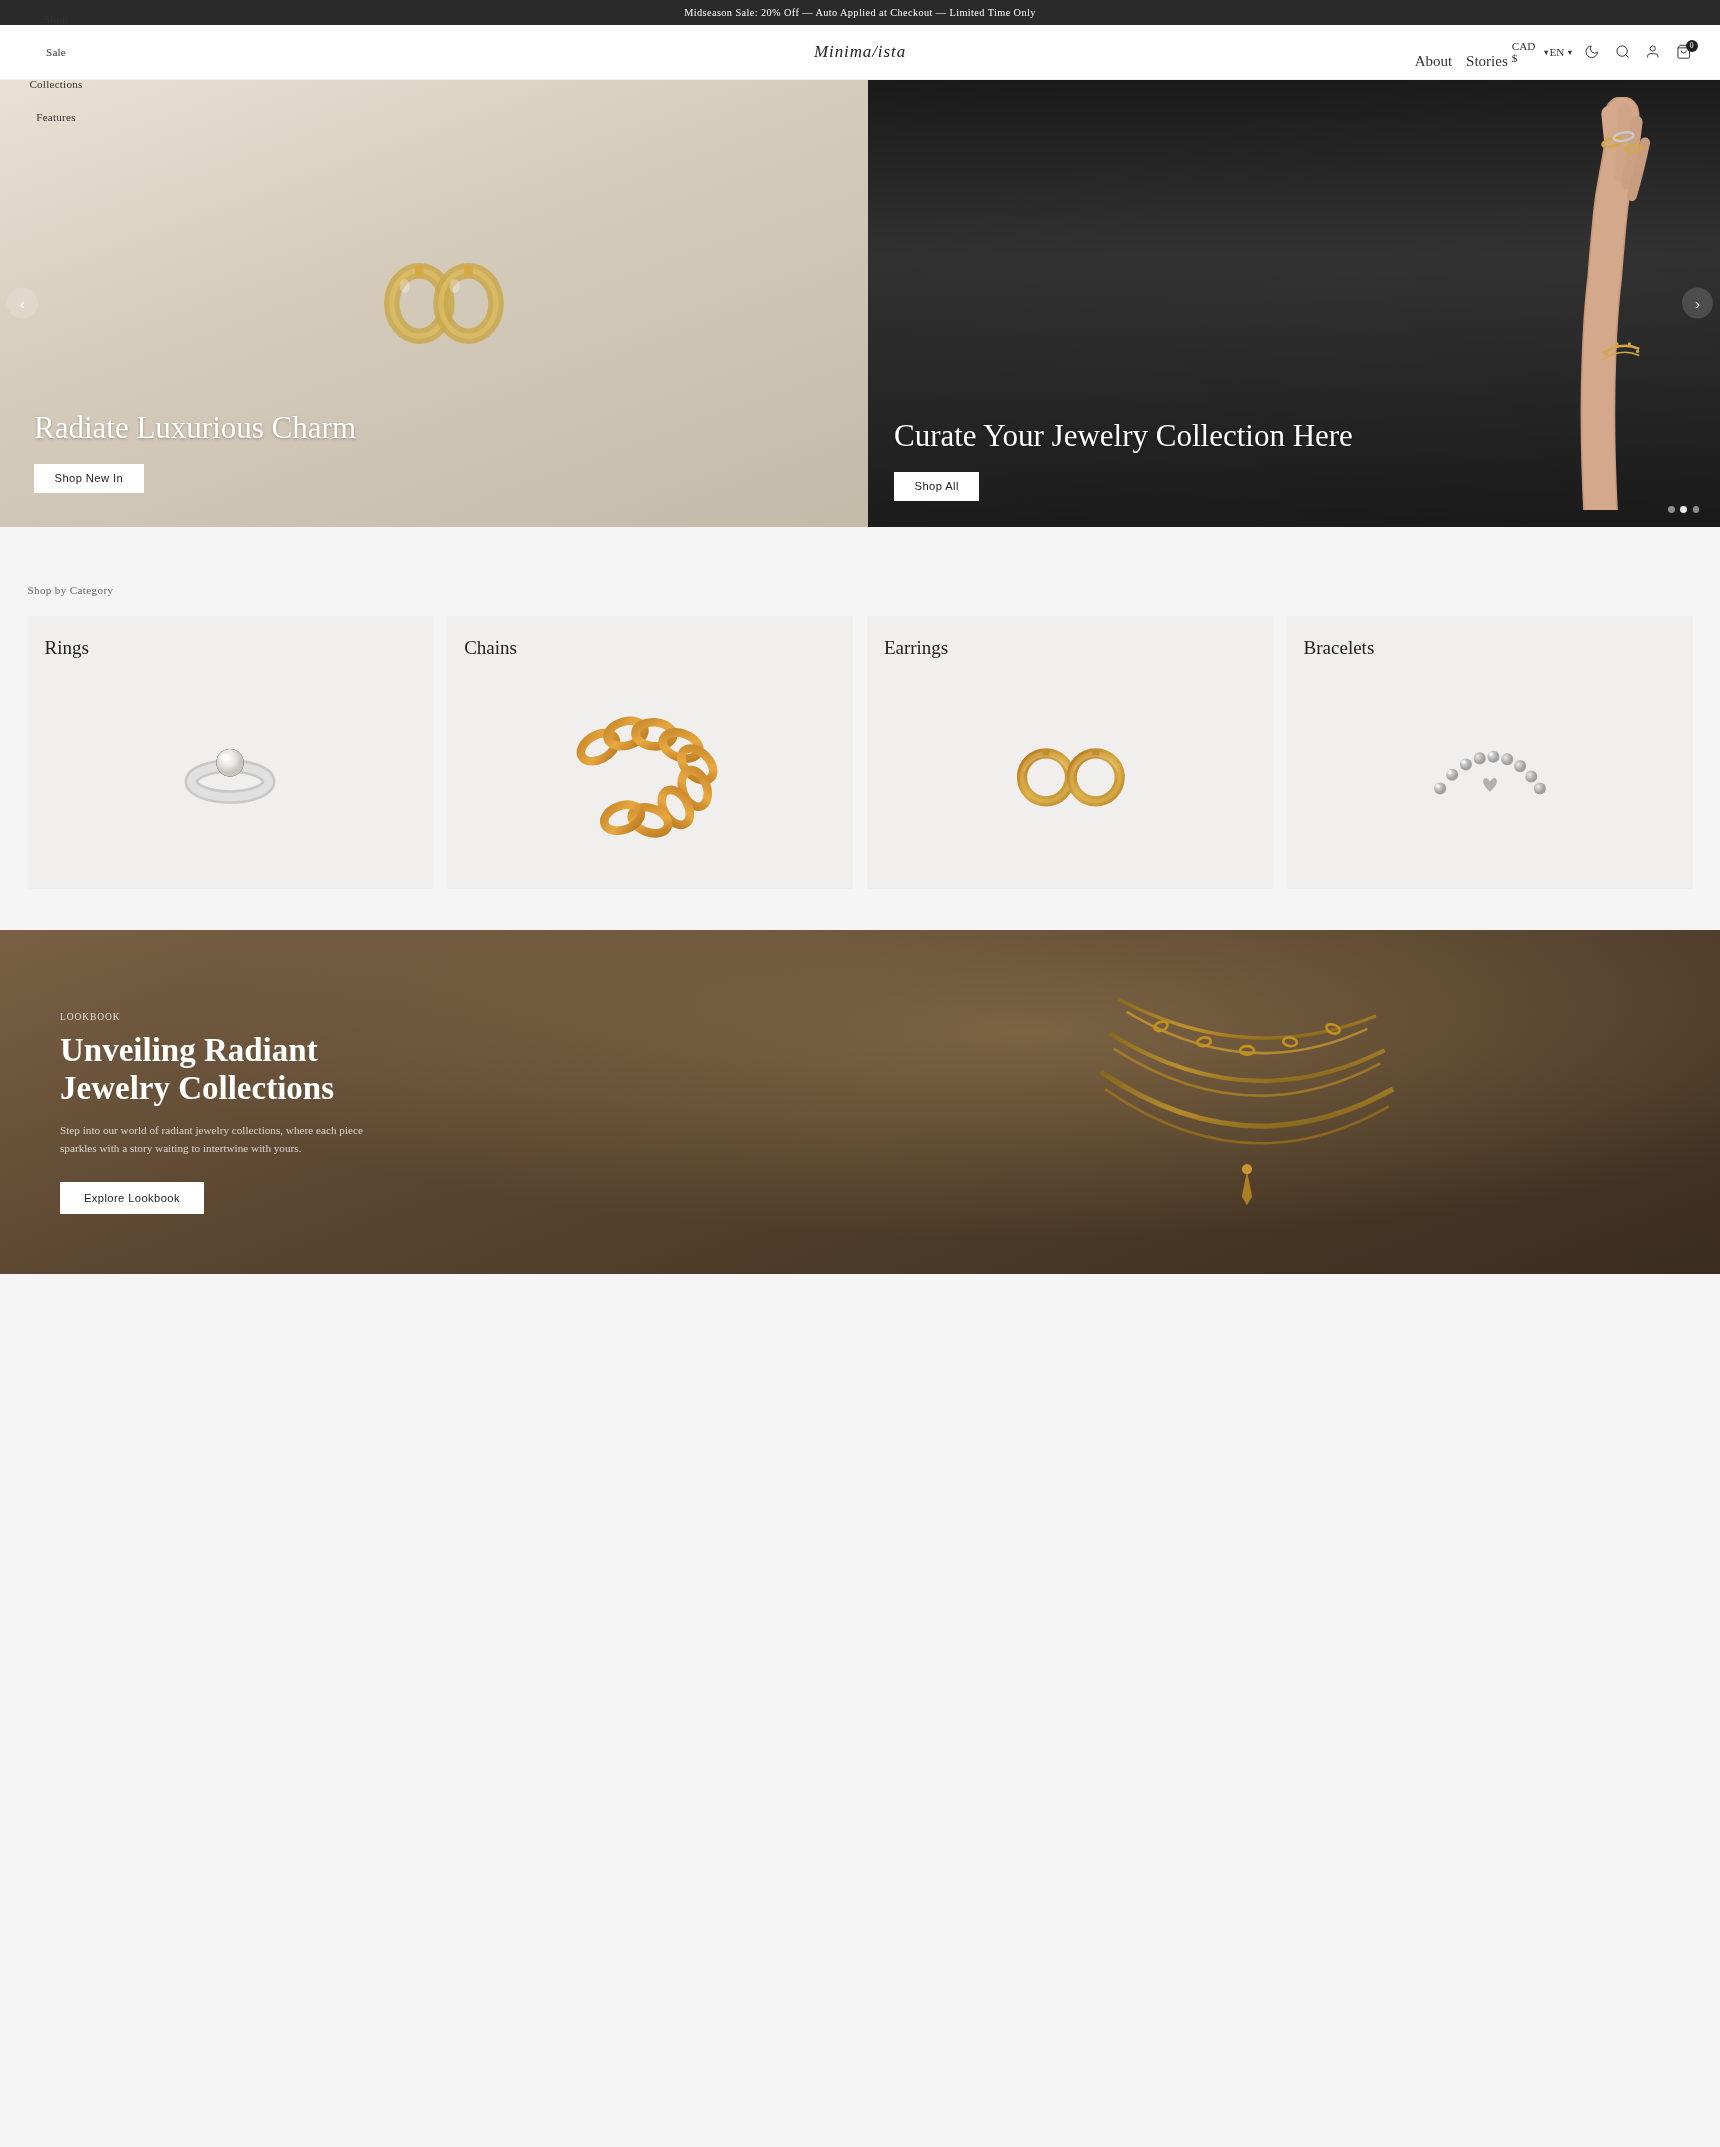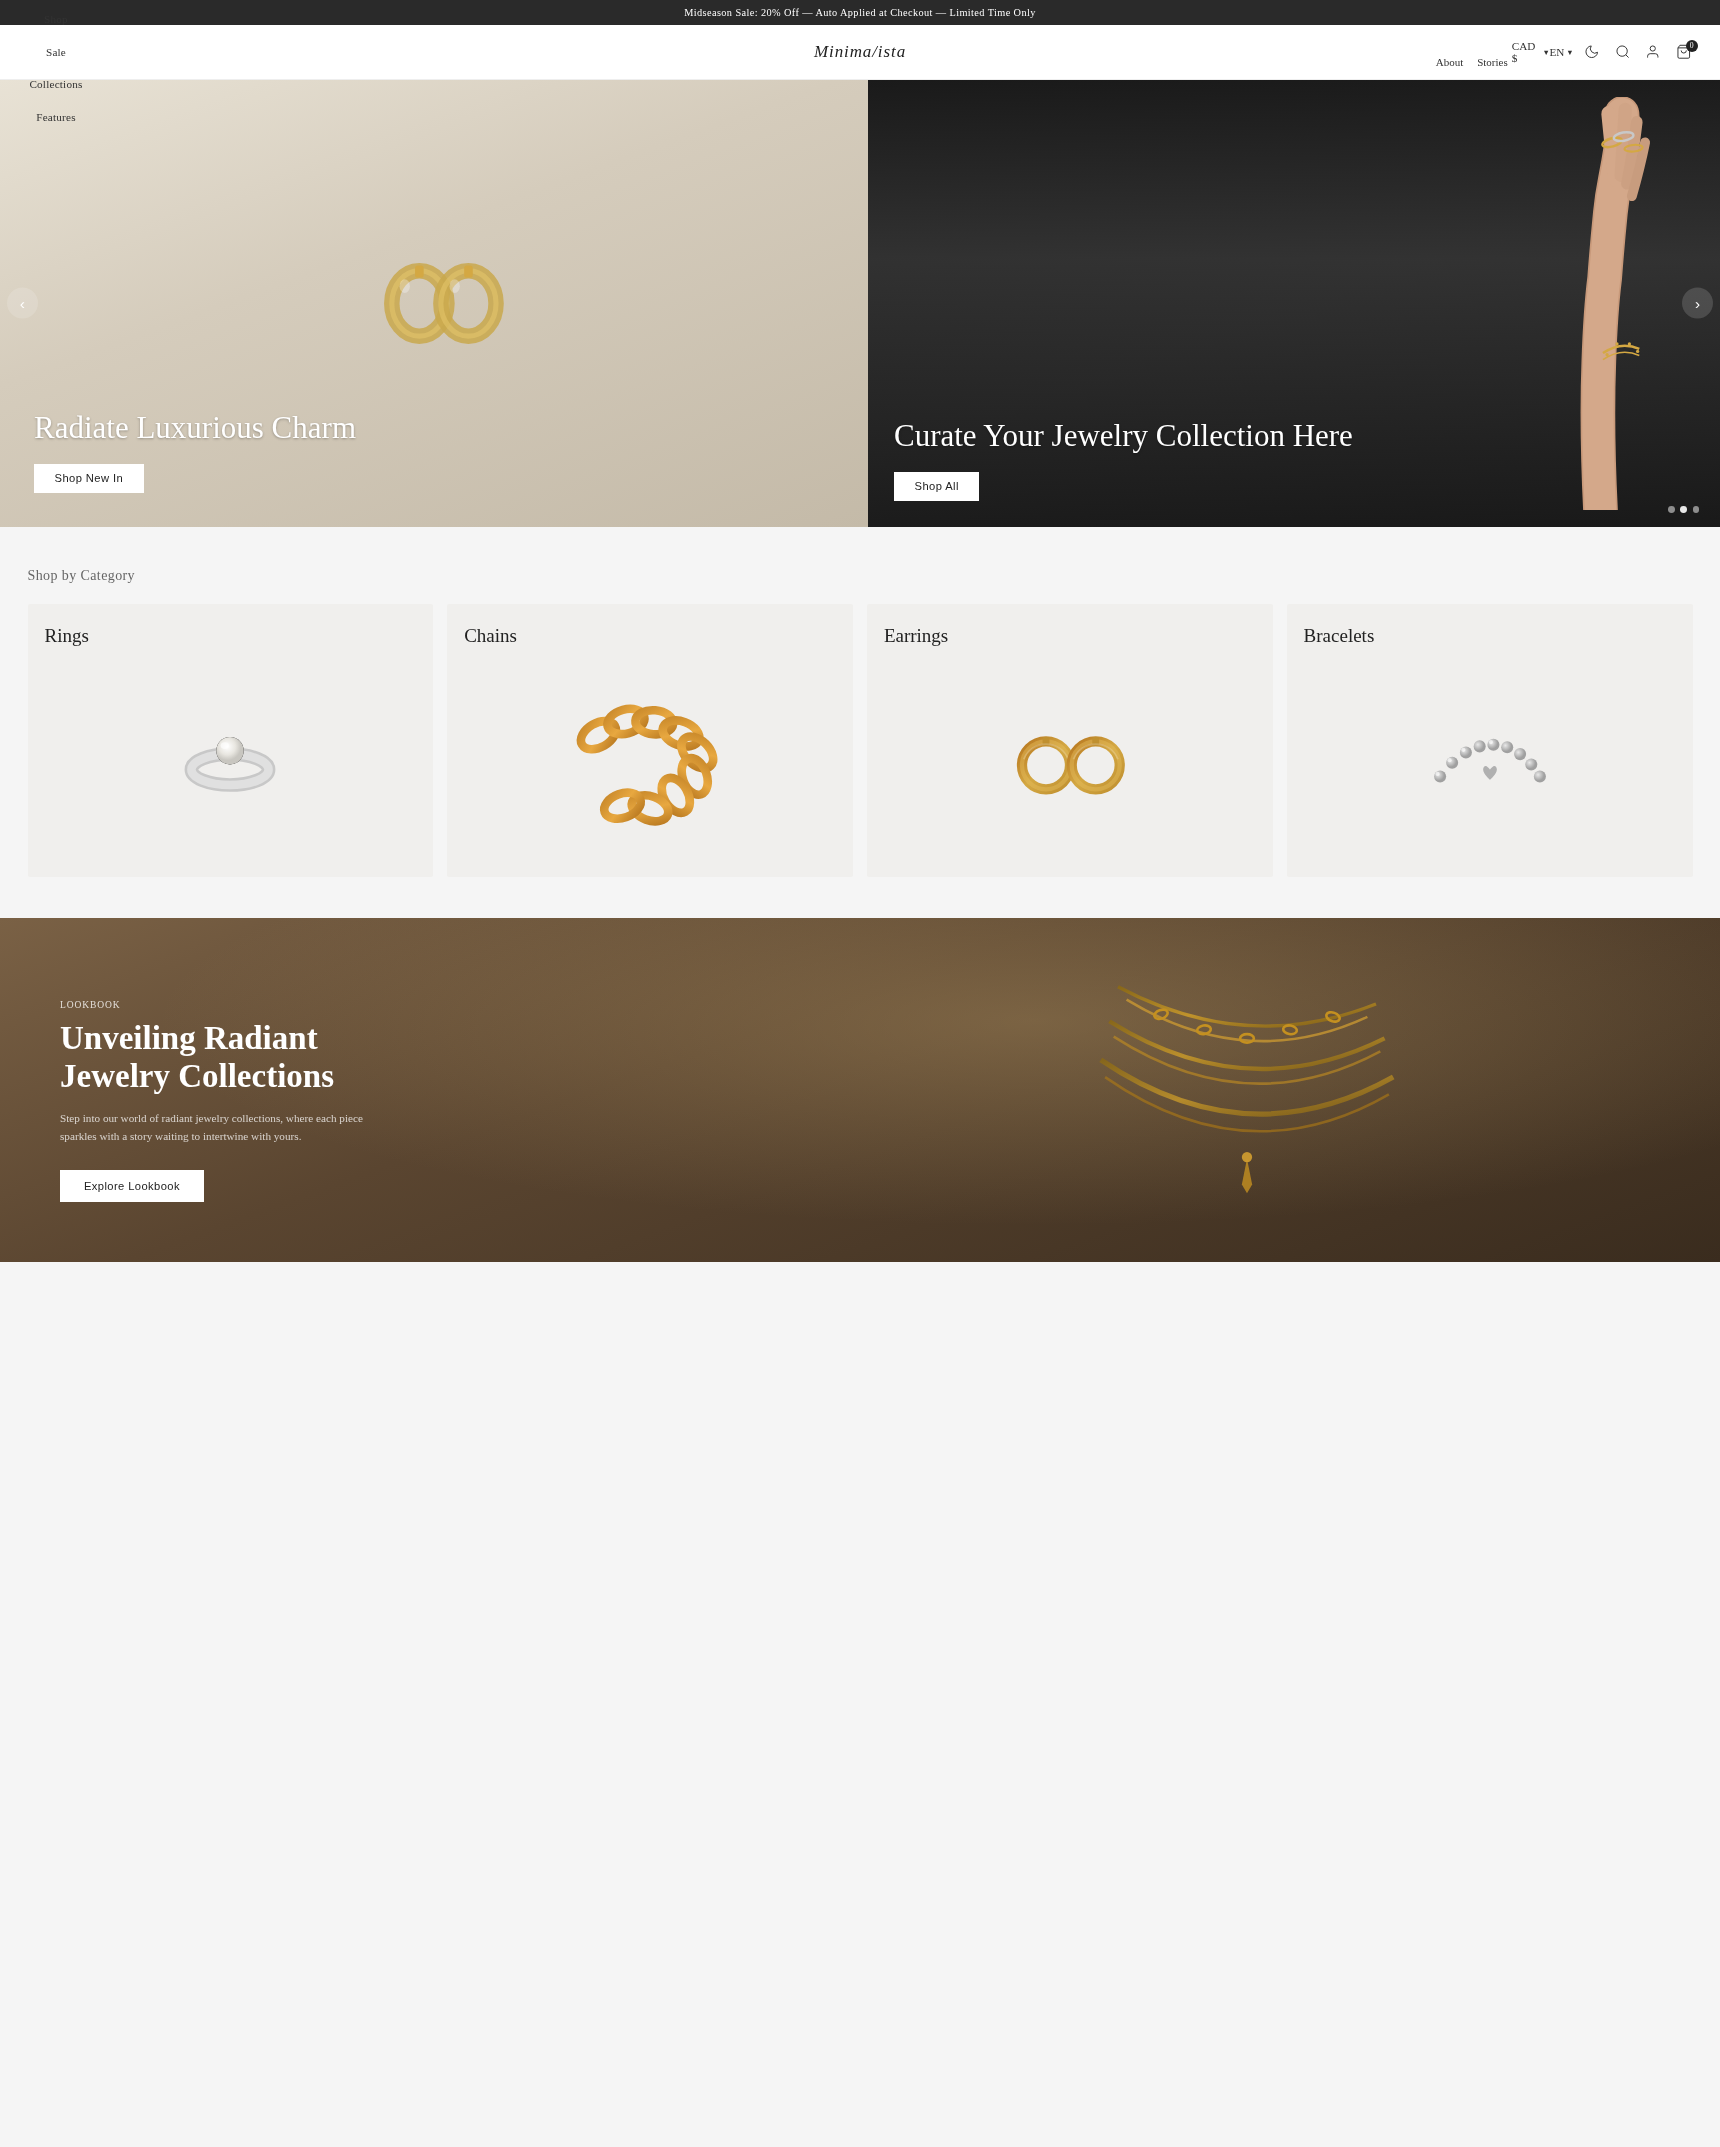--- a/index.html
+++ b/index.html
@@ -47,21 +47,21 @@
       font-style: italic;
       letter-spacing: 0.9px;
       color: #222;
     }
     .nav-right {
       display: flex;
       align-items: center;
       gap: 13.8px;
     }
     .nav-right a {
-      font-size: 11px;
+      font-size: 15px;
       color: #333;
       text-decoration: none;
       margin-top: 20px;
     }
     .nav-right .currency {
       display: flex;
       align-items: center;
       gap: 7px;
       font-size: 11.2px;
       cursor: pointer;
@@ -214,24 +214,25 @@
       width: 138px;
       height: 413px;
     }
 
     
     .category-section {
       padding: 41px 27.5px;
       background: #f5f5f5;
     }
     .category-label {
-      font-size: 14px;
+      font-size: 11px;
       color: #666;
       margin-bottom: 20.6px;
       letter-spacing: 0.4px;
+      margin-top: 16px;
     }
     .category-grid {
       display: grid;
       grid-template-columns: repeat(4, 1fr);
       gap: 13.8px;
     }
     .category-card {
       background: #f0efed;
       border-radius: 1.7px;
       padding: 20.6px 17px 17px;

